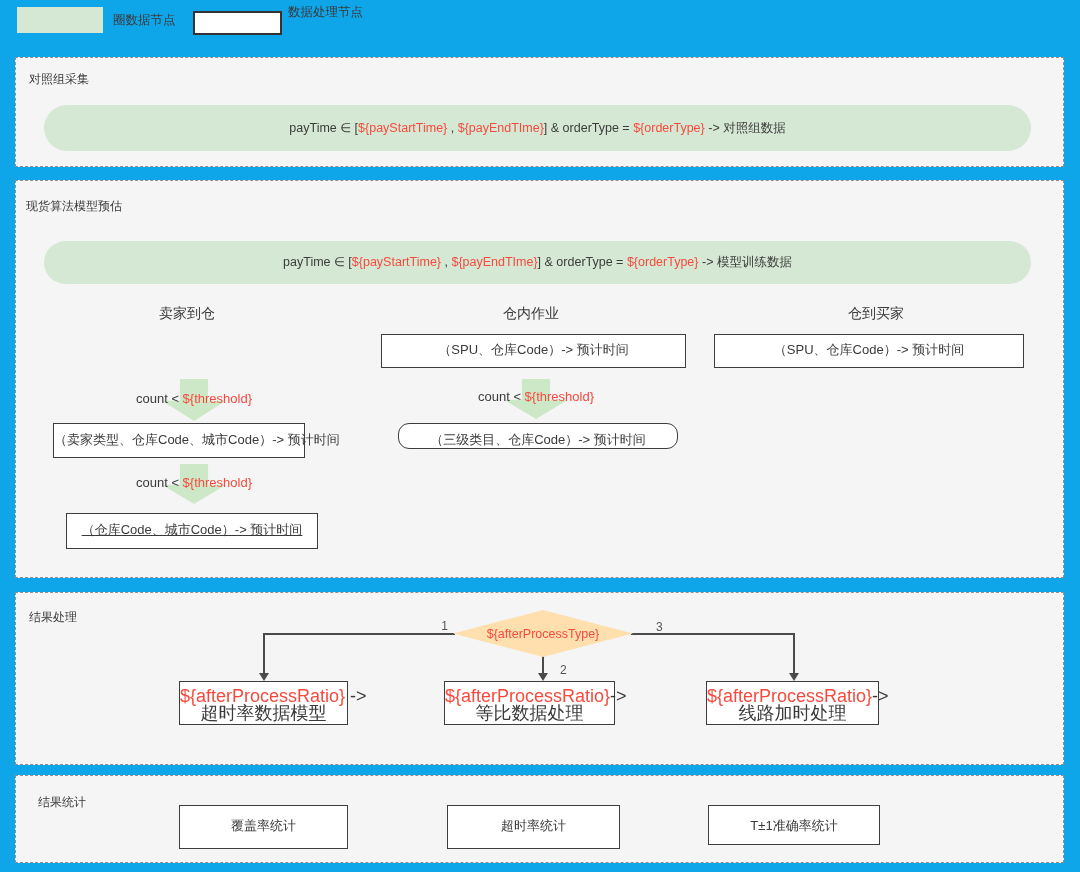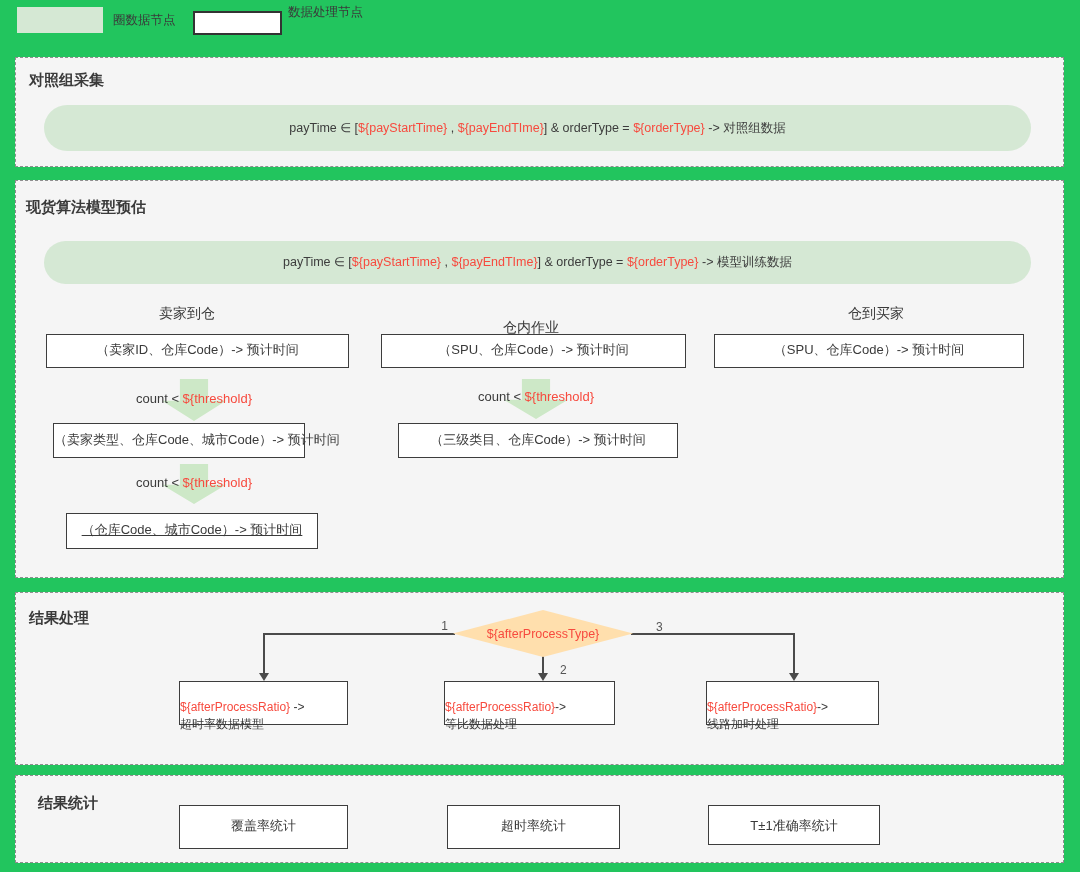--- a/index.html
+++ b/index.html
@@ -1,28 +1,28 @@
 <!DOCTYPE html>
 <html><head>
 <meta charset="utf-8">
 <style>
   * { margin:0; padding:0; box-sizing:border-box; }
   body { background:#ffffff; font-family:"Liberation Sans", sans-serif; }
-  .canvas { position:relative; width:1080px; height:872px; background:#22c55e; color:#3a3a3a; overflow:hidden; }
+  .canvas { position:relative; width:1080px; height:872px; background:#0ea5e9; color:#3a3a3a; overflow:hidden; }
 
   .abs { position:absolute; }
 
   
   .legend-swatch-green { background:#d5e8d4; }
   .legend-swatch-white { background:#ffffff; border:2px solid #333333; }
   .legend-label { font-size:12.5px; color:#3a3a3a; white-space:nowrap; }
 
   
   .section { position:absolute; left:15px; width:1049px; border:1px dashed #8f8f8f; background:#f5f5f5; }
-  .section-title { position:absolute; font-size:15px; color:#3a3a3a; white-space:nowrap;font-weight:bold; }
+  .section-title { position:absolute; font-size:12px; color:#3a3a3a; white-space:nowrap; }
 
   
   .green-bar { position:absolute; background:#d5e8d4; text-align:center; font-size:12.5px; color:#3c3c3c; white-space:nowrap;border-radius:23px; }
 
   
   .node-box { position:absolute; background:#ffffff; border:1.5px solid #3d3d3d; text-align:center; font-size:13px; color:#3a3a3a; white-space:nowrap; }
 
   .col-header { position:absolute; text-align:center; font-size:14px; color:#3a3a3a; white-space:nowrap; }
 
   
@@ -36,22 +36,22 @@
     display:flex; align-items:center; justify-content:center; font-size:12.5px; }
 
   
   .line { position:absolute; background:#4a4a4a; }
   .arrowhead { position:absolute; width:0; height:0;
     border-left:5px solid transparent; border-right:5px solid transparent;
     border-top:8px solid #4a4a4a; }
   .branch-label { position:absolute; font-size:12px; color:#555555; }
 
   
-  .result-box { position:absolute; background:#ffffff; border:1.5px solid #3d3d3d; 
-    font-size:12px; line-height:17px; color:#3a3a3a; padding-top:17px; white-space:nowrap; }
+  .result-box { position:absolute; background:#ffffff; border:1.5px solid #3d3d3d; text-align:center;
+    font-size:18px; line-height:17px; color:#3a3a3a; padding-top:6px; white-space:nowrap; }
 
   .stat-box { position:absolute; background:#ffffff; border:1.5px solid #3d3d3d; text-align:center;
     font-size:13px; color:#3a3a3a; white-space:nowrap; }
 
   .red { color:#f74a3e; }
 </style>
 </head>
 <body>
 
 <div class="canvas">
@@ -69,39 +69,38 @@
   </div>
 
   <div class="section" style="top:180px; height:398px;">
     <div class="section-title" style="left:10px; top:17px;">现货算法模型预估</div>
 
     <div class="green-bar" style="left:28px; top:60px; width:987px; height:43px; line-height:43px;">
       <span>payTime ∈ [</span><span class="red">${payStartTime}</span><span> , </span><span class="red">${payEndTIme}</span><span>] &amp; orderType = </span><span class="red">${orderType}</span><span> -&gt; 模型训练数据</span>
     </div>
 
     <div class="col-header" style="left:91px;  top:124px; width:160px;">卖家到仓</div>
-    <div class="col-header" style="left:435px; top:138px; width:160px;">仓内作业</div>
+    <div class="col-header" style="left:435px; top:124px; width:160px;">仓内作业</div>
     <div class="col-header" style="left:780px; top:124px; width:160px;">仓到买家</div>
 
-    <div class="node-box" style="left:30px;  top:153px; width:303px; height:34px; line-height:30px;">（卖家ID、仓库Code）-&gt; 预计时间</div>
     <div class="node-box" style="left:365px; top:153px; width:305px; height:34px; line-height:30px;">（SPU、仓库Code）-&gt; 预计时间</div>
     <div class="node-box" style="left:698px; top:153px; width:310px; height:34px; line-height:30px;">（SPU、仓库Code）-&gt; 预计时间</div>
 
     <div class="fat-arrow" style="left:146px; top:198px; width:64px; height:42px;"></div>
     <div class="count-label" style="left:98px; top:210px; width:160px;">
       <span>count &lt; </span><span class="red">${threshold}</span>
     </div>
 
     <div class="fat-arrow" style="left:488px; top:198px; width:64px; height:40px;"></div>
     <div class="count-label" style="left:440px; top:208px; width:160px;">
       <span>count &lt; </span><span class="red">${threshold}</span>
     </div>
 
     <div class="node-box" style="left:37px;  top:242px; width:252px; height:35px; line-height:31px;">（卖家类型、仓库Code、城市Code）-&gt; 预计时间</div>
-    <div class="node-box" style="left:382px; top:242px; width:280px; height:35px; line-height:31px;">（三级类目、仓库Code）-&gt; 预计时间</div>
+    <div class="node-box" style="left:382px; top:242px; width:280px; height:26px; line-height:31px;border-radius:11px;">（三级类目、仓库Code）-&gt; 预计时间</div>
 
     <div class="fat-arrow" style="left:146px; top:283px; width:64px; height:40px;"></div>
     <div class="count-label" style="left:98px; top:294px; width:160px;">
       <span>count &lt; </span><span class="red">${threshold}</span>
     </div>
 
     <div class="node-box" style="left:50px; top:332px; width:252px; height:36px; line-height:32px;text-decoration:underline;">（仓库Code、城市Code）-&gt; 预计时间</div>
   </div>
 
   <div class="section" style="top:592px; height:173px;">

